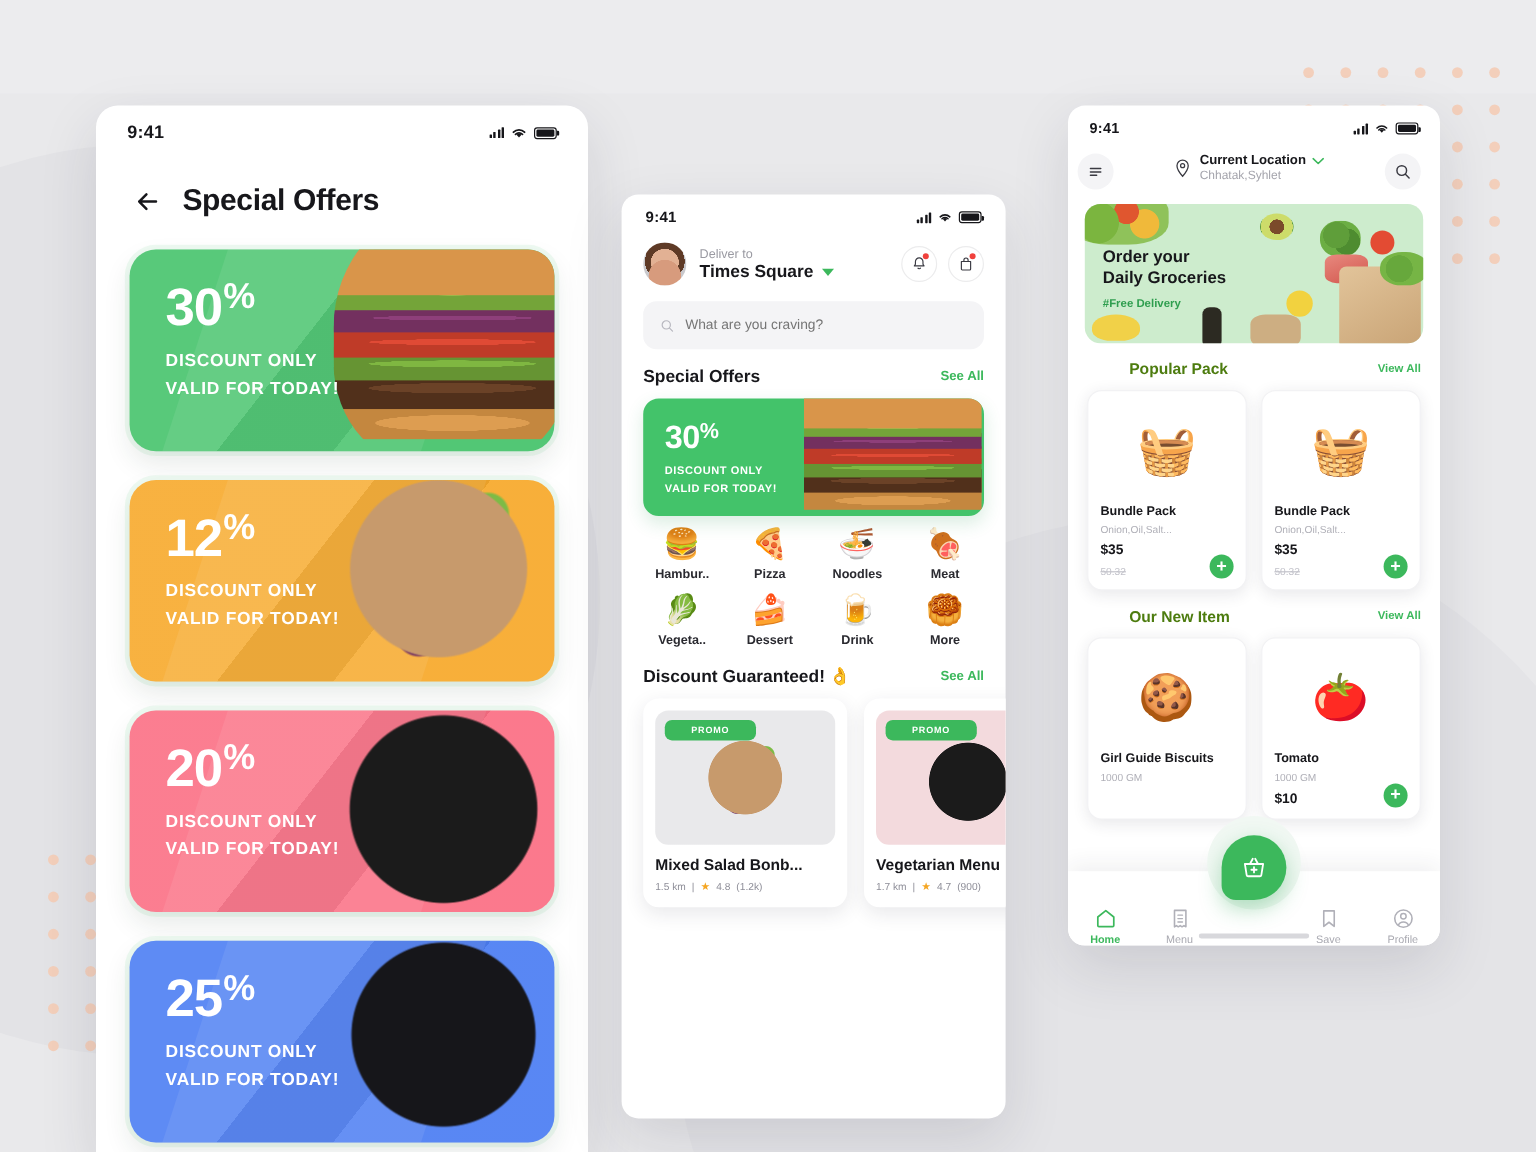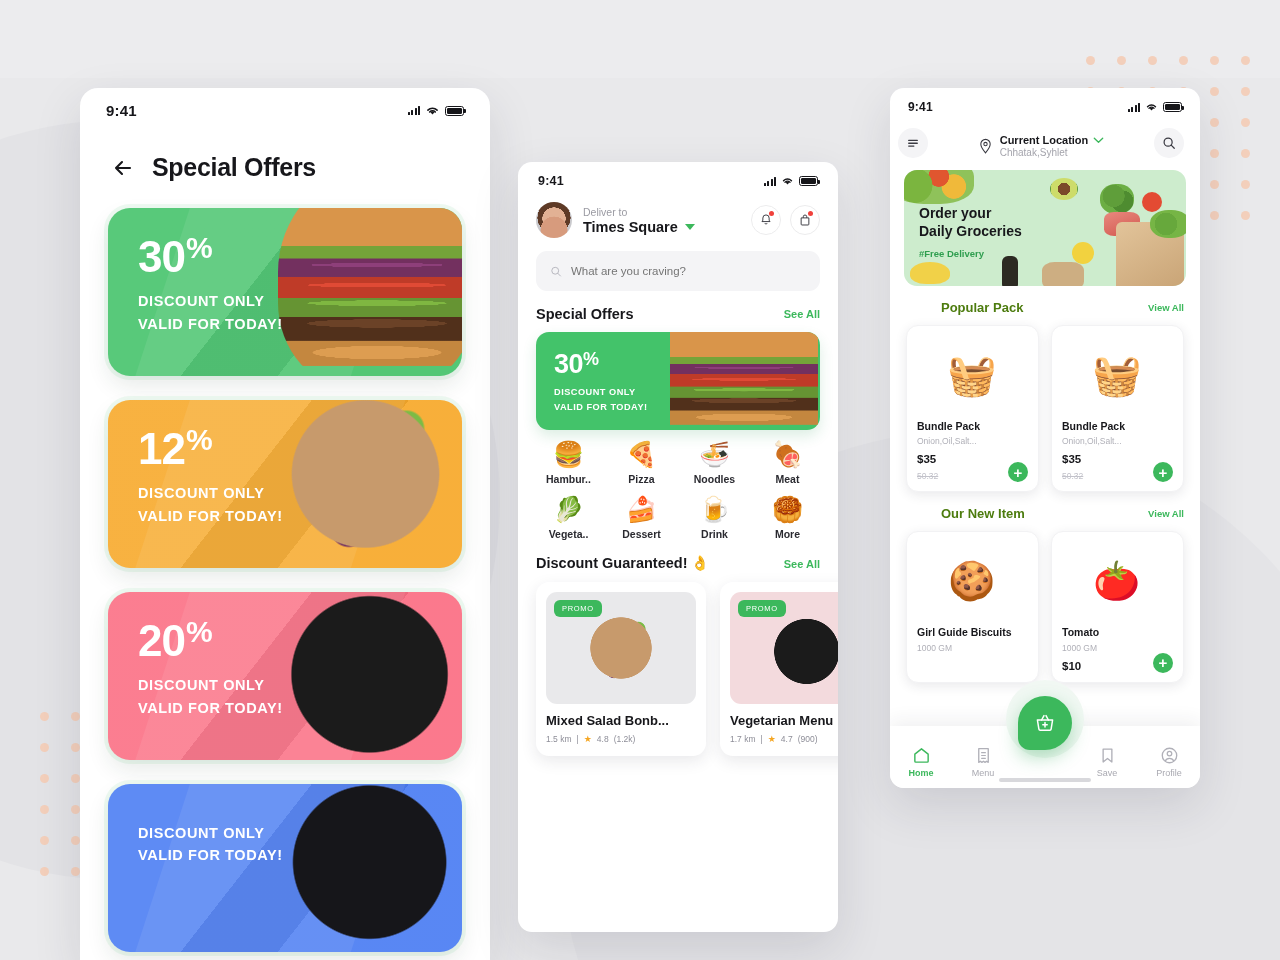--- a/index.html
+++ b/index.html
@@ -225,29 +225,29 @@
   }
   .deal-img { position: relative; height: 112px; border-radius: 11px; overflow: hidden; }
   .deal-img.a { background: radial-gradient(circle at 50% 46%, #e9e9eb 0 100%); }
   .deal-img.b { background: radial-gradient(circle at 50% 46%, #f3dadd 0 100%); }
   .deal-img .disc {
     position: absolute; left: 50%; top: 50%; transform: translate(-50%,-50%);
     width: 86px; height: 86px; border-radius: 50%;
   }
   .promo-badge {
     position: absolute; left: 8px; top: 8px; background: #3cb85c; color: #fff;
-    font-size: 7.5px; font-weight: normal; letter-spacing: .7px; padding: 4px 8px; border-radius: 6px;
+    font-size: 7.5px; font-weight: bold; letter-spacing: .7px; padding: 4px 22px; border-radius: 6px;
   }
   .deal-name { margin-top: 9px; font-size: 13px; font-weight: bold; color: #17171b; white-space: nowrap; overflow: hidden; }
   .deal-meta { margin-top: 6px; font-size: 8.5px; color: #8e8e98; display: flex; align-items: center; gap: 5px; }
   .deal-meta .star { color: #f5a623; font-size: 9px; }
 
   
   #phone-grocery .statusbar { padding: 12px 18px 0 18px; font-size: 12px; }
-  .g-topbar { display: flex; align-items: flex-end; padding: 14px 16px 0 8px; gap: 10px; }
+  .g-topbar { display: flex; align-items: flex-start; padding: 14px 16px 0 8px; gap: 10px; }
   .icon-circle {
     width: 30px; height: 30px; border-radius: 50%; background: #f4f4f6;
     display: flex; align-items: center; justify-content: center; flex: 0 0 30px;
   }
   .g-loc { flex: 1; display: flex; align-items: center; justify-content: center; gap: 7px; }
   .g-loc-txt .l1 { display: flex; align-items: center; gap: 5px; font-size: 11px; font-weight: bold; color: #17171b; }
   .g-loc-txt .l2 { font-size: 10px; color: #a4a4ac; margin-top: 1px; }
 
   .g-banner {
     margin: 12px 14px 0 14px; height: 116px; border-radius: 13px; overflow: hidden;
@@ -274,21 +274,21 @@
   .g-price { font-size: 11.5px; font-weight: bold; color: #17171b; }
   .g-old { font-size: 8.5px; color: #c2c2ca; text-decoration: line-through; }
   .g-add {
     position: absolute; right: 10px; bottom: 9px; width: 20px; height: 20px; border-radius: 50%;
     background: #3cb85c; color: #fff; display: flex; align-items: center; justify-content: center;
     font-size: 15px; line-height: 1; font-weight: bold; cursor: pointer;
   }
 
   .g-bottombar {
     position: absolute; left: 0; right: 0; bottom: 0; height: 62px; background: #fff;
-    display: flex; align-items: center; justify-content: space-around; padding-top: 9px;
+    display: flex; align-items: flex-end; justify-content: space-around; padding-top: 9px;
     box-shadow: 0 -5px 18px rgba(40,40,60,.07);
   }
   .nav-item { display: flex; flex-direction: column; align-items: center; gap: 3px; width: 52px; cursor: pointer; }
   .nav-item .nlbl { font-size: 9px; color: #a9a9b1; }
   .nav-item.active .nlbl { color: #3cb85c; font-weight: bold; }
   .home-indicator { position: absolute; left: 50%; transform: translateX(-50%); bottom: 6px; width: 92px; height: 4px; border-radius: 2px; background: #d8d8dc; }
 
   .fab {
     position: absolute; left: 50%; transform: translateX(-50%); bottom: 38px;
     width: 54px; height: 54px; border-radius: 50% 50% 50% 12px; background: #3cb85c;
@@ -428,20 +428,21 @@
           <div>VALID FOR TODAY!</div>
         </div>
       </div>
     </div>
 
     <div class="offer-card" style="background:#4c7ef3">
       <div class="facet"></div>
       <div class="facet2"></div>
       <div class="offer-food food-bowl-blue"></div>
       <div class="offer-copy">
+        <div class="offer-pct"><span>25</span><span class="sym">%</span></div>
         <div class="offer-sub">
           <div>DISCOUNT ONLY</div>
           <div>VALID FOR TODAY!</div>
         </div>
       </div>
     </div>
 
   </div>
 </div>
 

